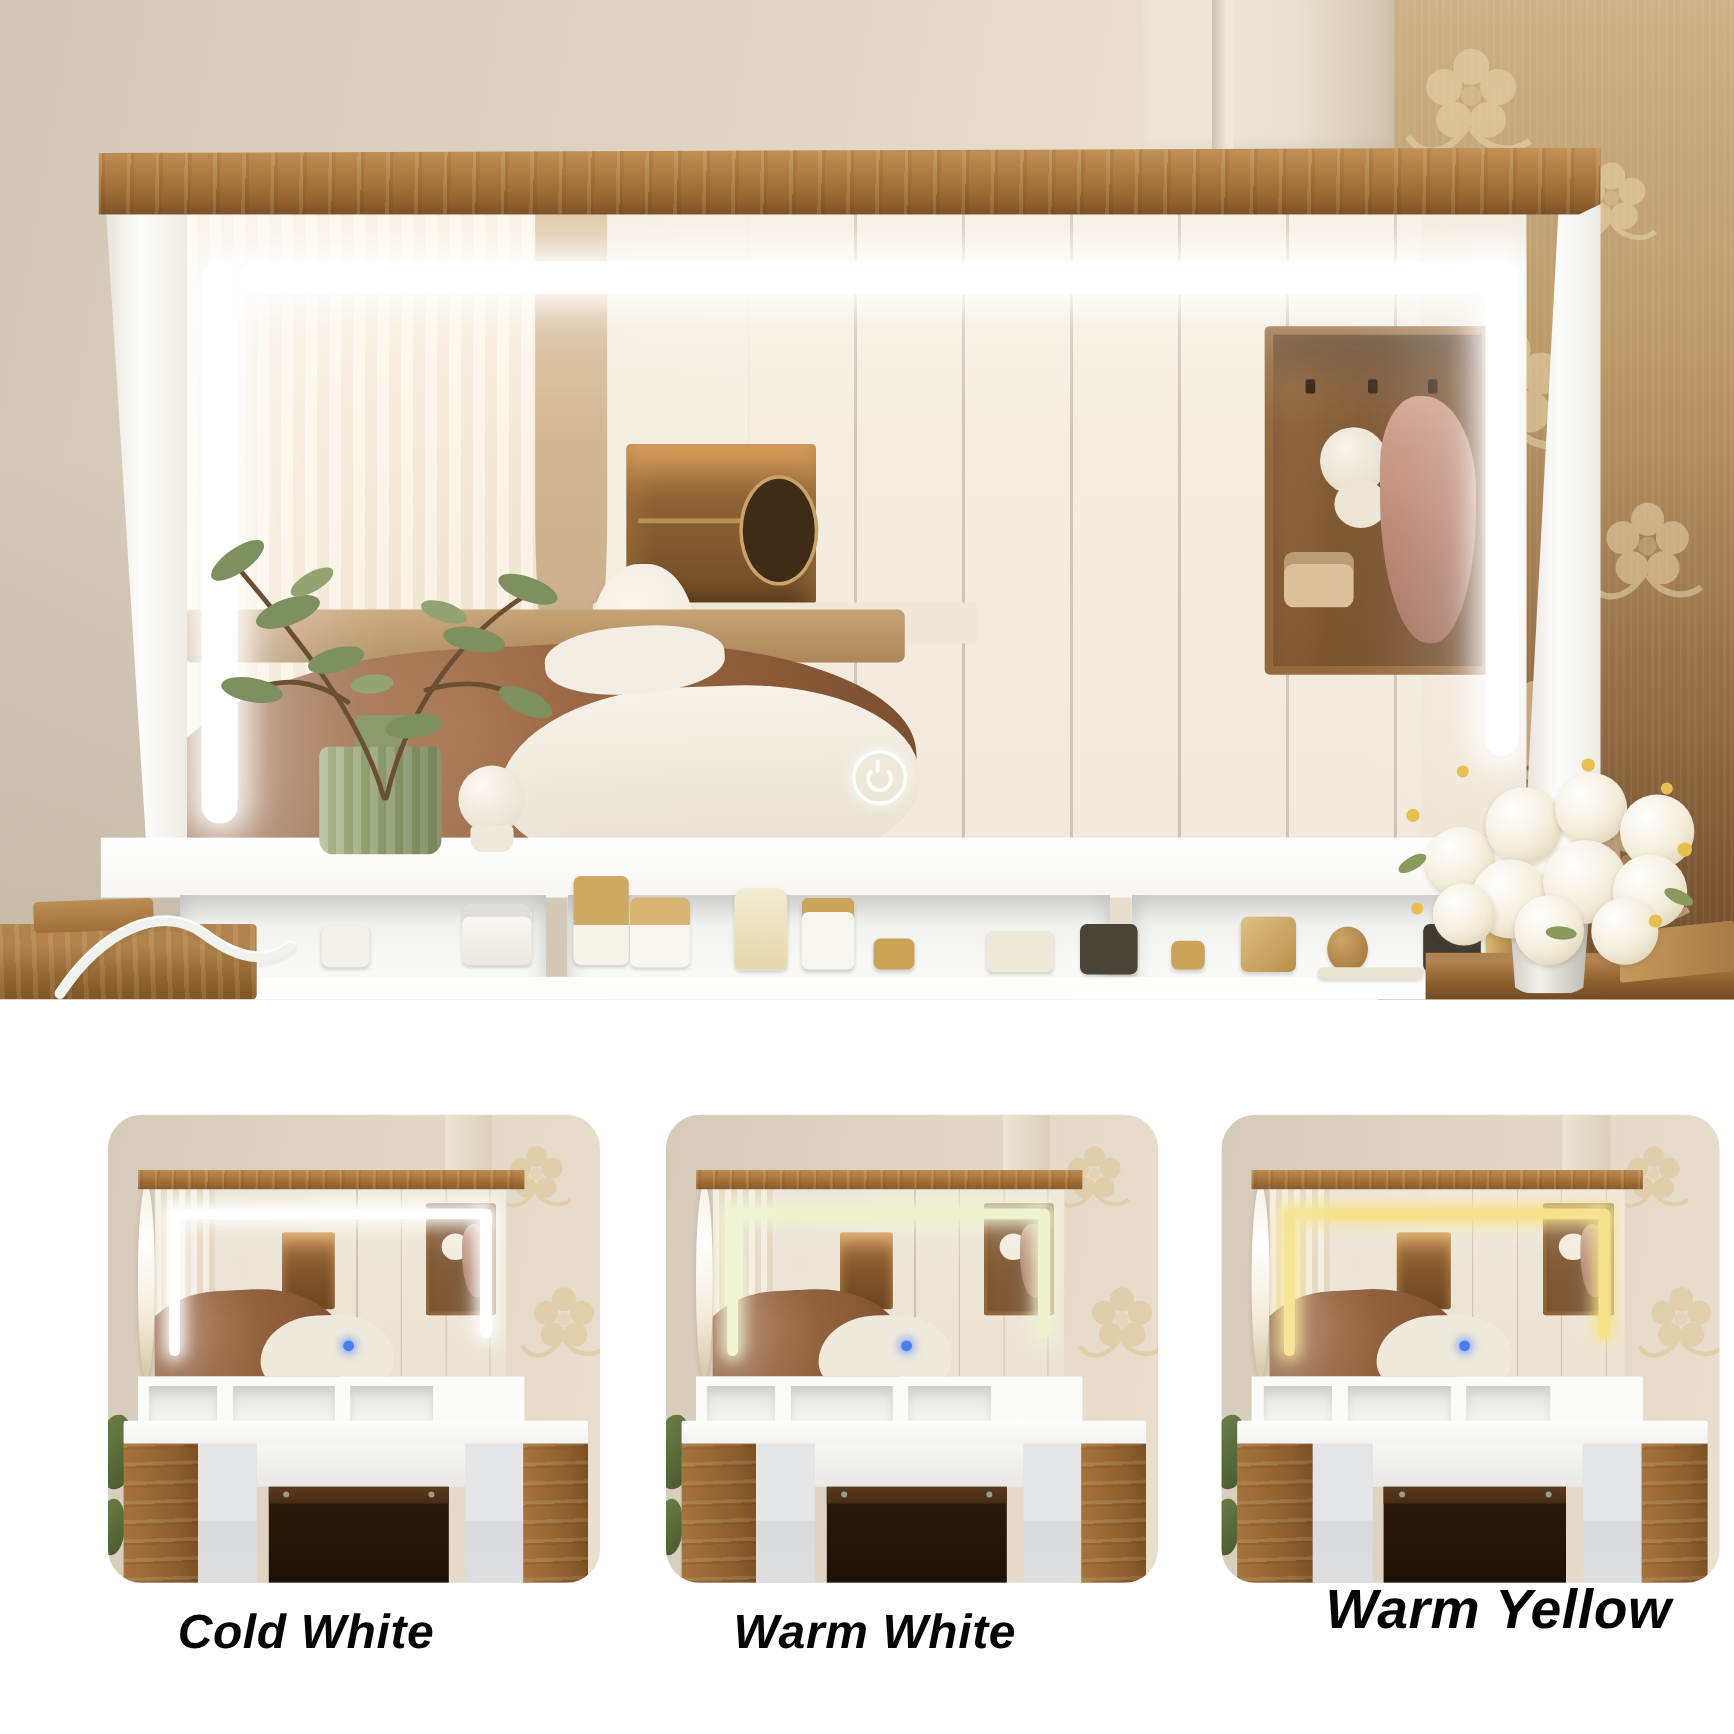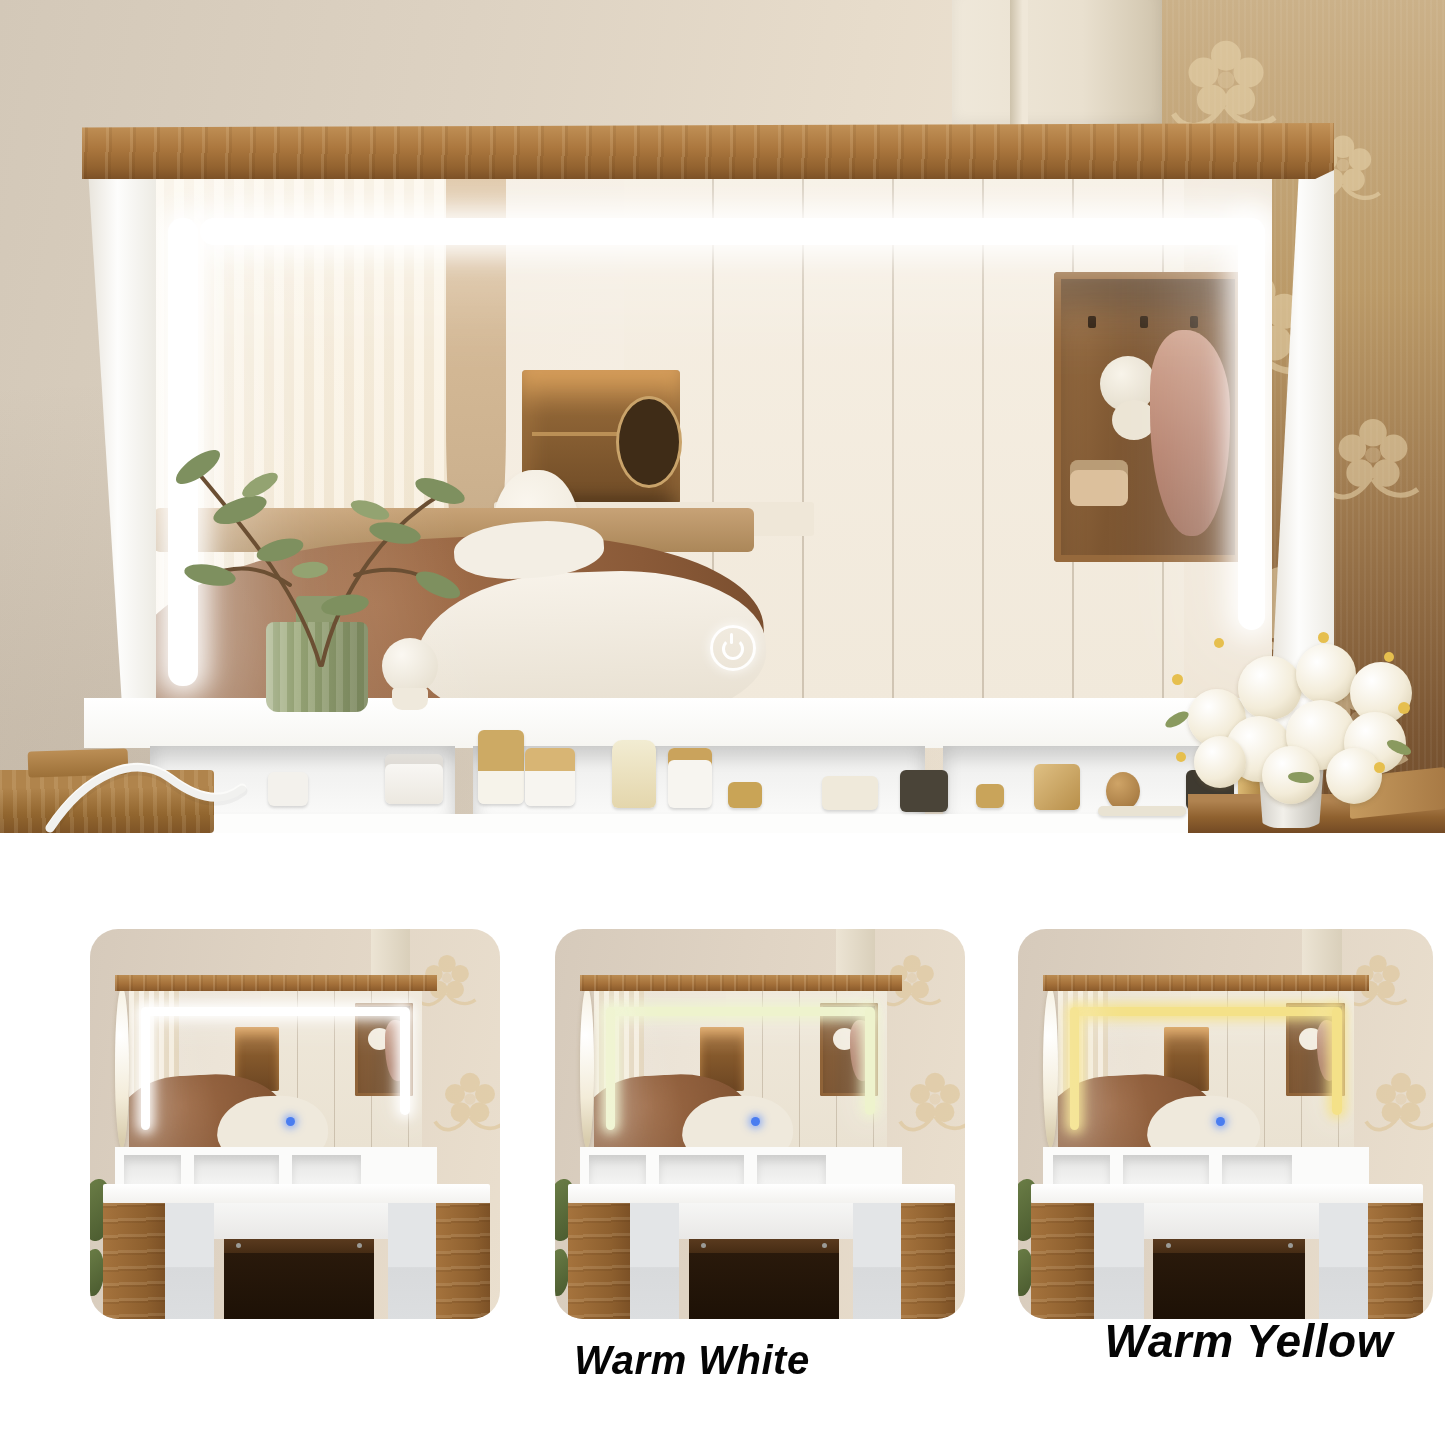--- a/index.html
+++ b/index.html
@@ -239,21 +239,21 @@
     background:linear-gradient(180deg,#2c1b0c,#1d1106);}
   .b-knee .bar{position:absolute;left:0;top:0;width:100%;height:18%;
     background:linear-gradient(180deg,#5a3a1e,#462c14);display:block;}
   .b-knee .scr{position:absolute;top:30%;width:5px;height:5px;border-radius:50%;background:#9a9a96;display:block;}
   .b-knee .scr.s1{left:8%;}  .b-knee .scr.s2{right:8%;}
 
   
   .vlabel{position:absolute;color:#050505;font-weight:700;font-style:italic;text-align:center;
     letter-spacing:.5px;}
   .vlabel.l1{left:50px;width:410px;top:1338px;font-size:40px;}
-  .vlabel.l2{left:487px;width:410px;top:1338px;font-size:40px;font-style:italic;}
+  .vlabel.l2{left:524px;width:410px;top:1338px;font-size:40px;font-style:italic;}
   .vlabel.l3{left:978px;width:415px;top:1314px;font-size:46px;text-align:right;}
 </style>
 </head>
 <body>
 
 <svg width="0" height="0" style="position:absolute" aria-hidden="true">
   <defs>
     <symbol id="damask" viewBox="-32 -32 64 64">
       <g fill="currentColor">
         <circle cx="0" cy="-13" r="8"></circle>
@@ -553,16 +553,17 @@
         <span class="bar">
           <i class="scr s1"></i>
           <i class="scr s2"></i>
         </span>
       </div>
       <div class="b-gray r"></div>
       <div class="b-wood r"></div>
     </div>
   </figure>
 
+  <div class="vlabel l1">Cold White</div>
   <div class="vlabel l2">Warm White</div>
   <div class="vlabel l3">Warm Yellow</div>
 
 </div>
 
 </body></html>

